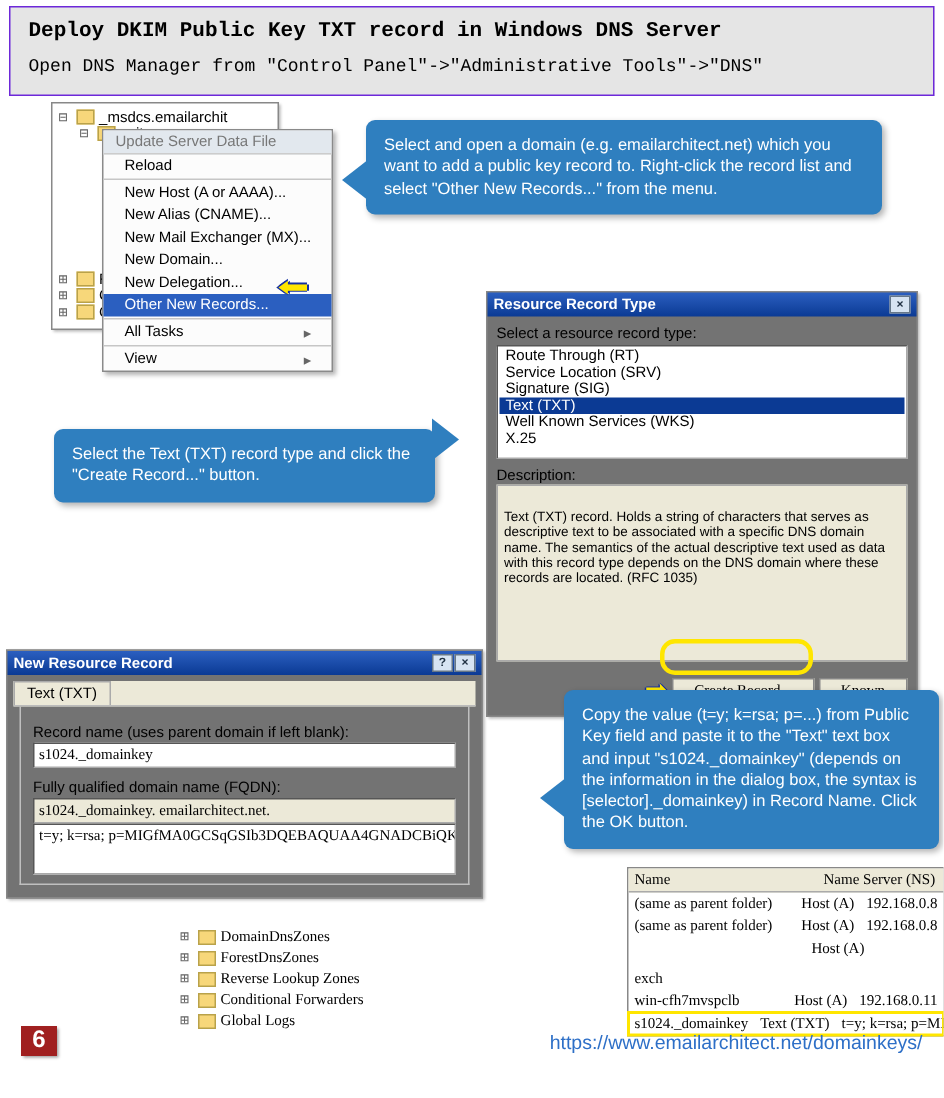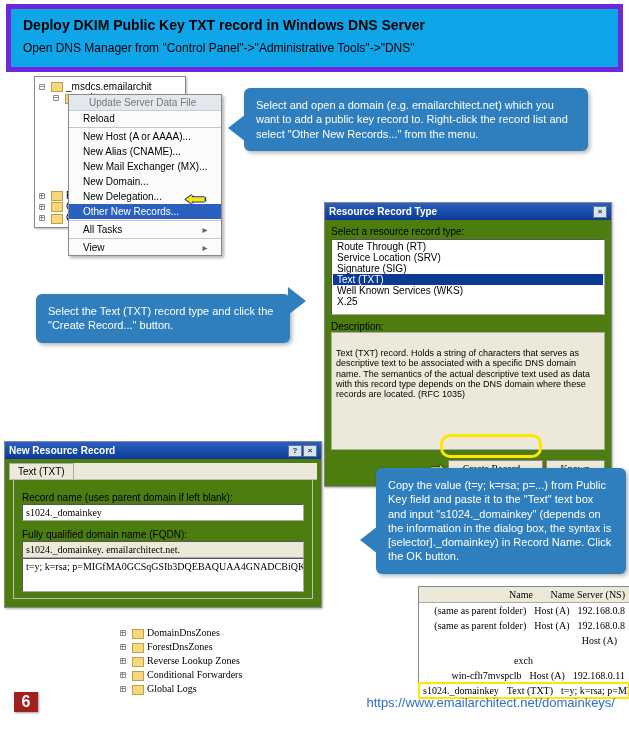--- a/index.html
+++ b/index.html
@@ -5,43 +5,44 @@
   body {
     margin: 0;
     padding: 0;
     font-family: "Segoe UI", Tahoma, Geneva, sans-serif;
     background: #ffffff;
     width: 629px;
     min-height: 732px;
     position: relative;
   }
   .header {
-    background: #0ea5e9;
-    border: 5px solid #6d28d9;
+    background: #e5e5e5;
+    border: 1px solid #6d28d9;
     padding: 8px 12px 12px 12px;
     margin: 4px 6px;
+    font-family: Liberation Mono, monospace;
   }
   .header h2 {
     font-size: 14px;
     font-weight: bold;
     margin: 0 0 8px 0;
   }
   .header p {
     font-size: 12px;
     margin: 0;
   }
   .stage {
     position: relative;
     height: 640px;
     margin: 0 4px;
   }
   
   .win {
     position: absolute;
-    background: #4d7c0f;
+    background: #737373;
     border: 1px solid #888;
     font-family: Tahoma, sans-serif;
     font-size: 10px;
     color: #000;
     box-shadow: 1px 1px 2px rgba(0,0,0,0.3);
   }
   .titlebar {
     background: linear-gradient(to bottom, #2b5fc0, #0b3a94);
     color: #fff;
     font-weight: bold;
@@ -77,21 +78,21 @@
   .ctx {
     position: absolute;
     background: #fcfcfc;
     border: 1px solid #8a8a8a;
     box-shadow: 2px 2px 3px rgba(0,0,0,0.3);
     font: 10px Tahoma, sans-serif;
     min-width: 150px;
   }
   .ctx-title {
     background: #e2e8ee;
-    padding: 2px 20px;
+    padding: 2px 8px;
     color: #777;
     border-bottom: 1px solid #ccc;
   }
   .ctx-item {
     padding: 2px 14px;
     cursor: default;
   }
   .ctx-sep { border-top: 1px solid #c6c6c6; margin: 1px 0; }
   .ctx-item.hl { background:#2b5fc0; color:#fff; }
   .ctx-item .sub { float:right; color:#666; }
@@ -198,21 +199,20 @@
   }
   .link {
     color: #2d6fc7;
     font-size: 13px;
   }
   .records-pane {
     position: absolute;
     background: #fff;
     border: 1px solid #888;
     font: 10px Tahoma;
-    text-align: right;
   }
   .records-head { display:flex; background:#ece9d8; border-bottom:1px solid #aaa; }
   .records-head span, .rrow span { padding: 2px 4px; }
   .rrow { display:flex; white-space:nowrap; }
   .rrow.hl { outline: 2px solid #ffe600; outline-offset:-1px; }
   .yellow-ring {
     position: absolute;
     border: 3px solid #ffe600;
     border-radius: 10px;
     pointer-events: none;

